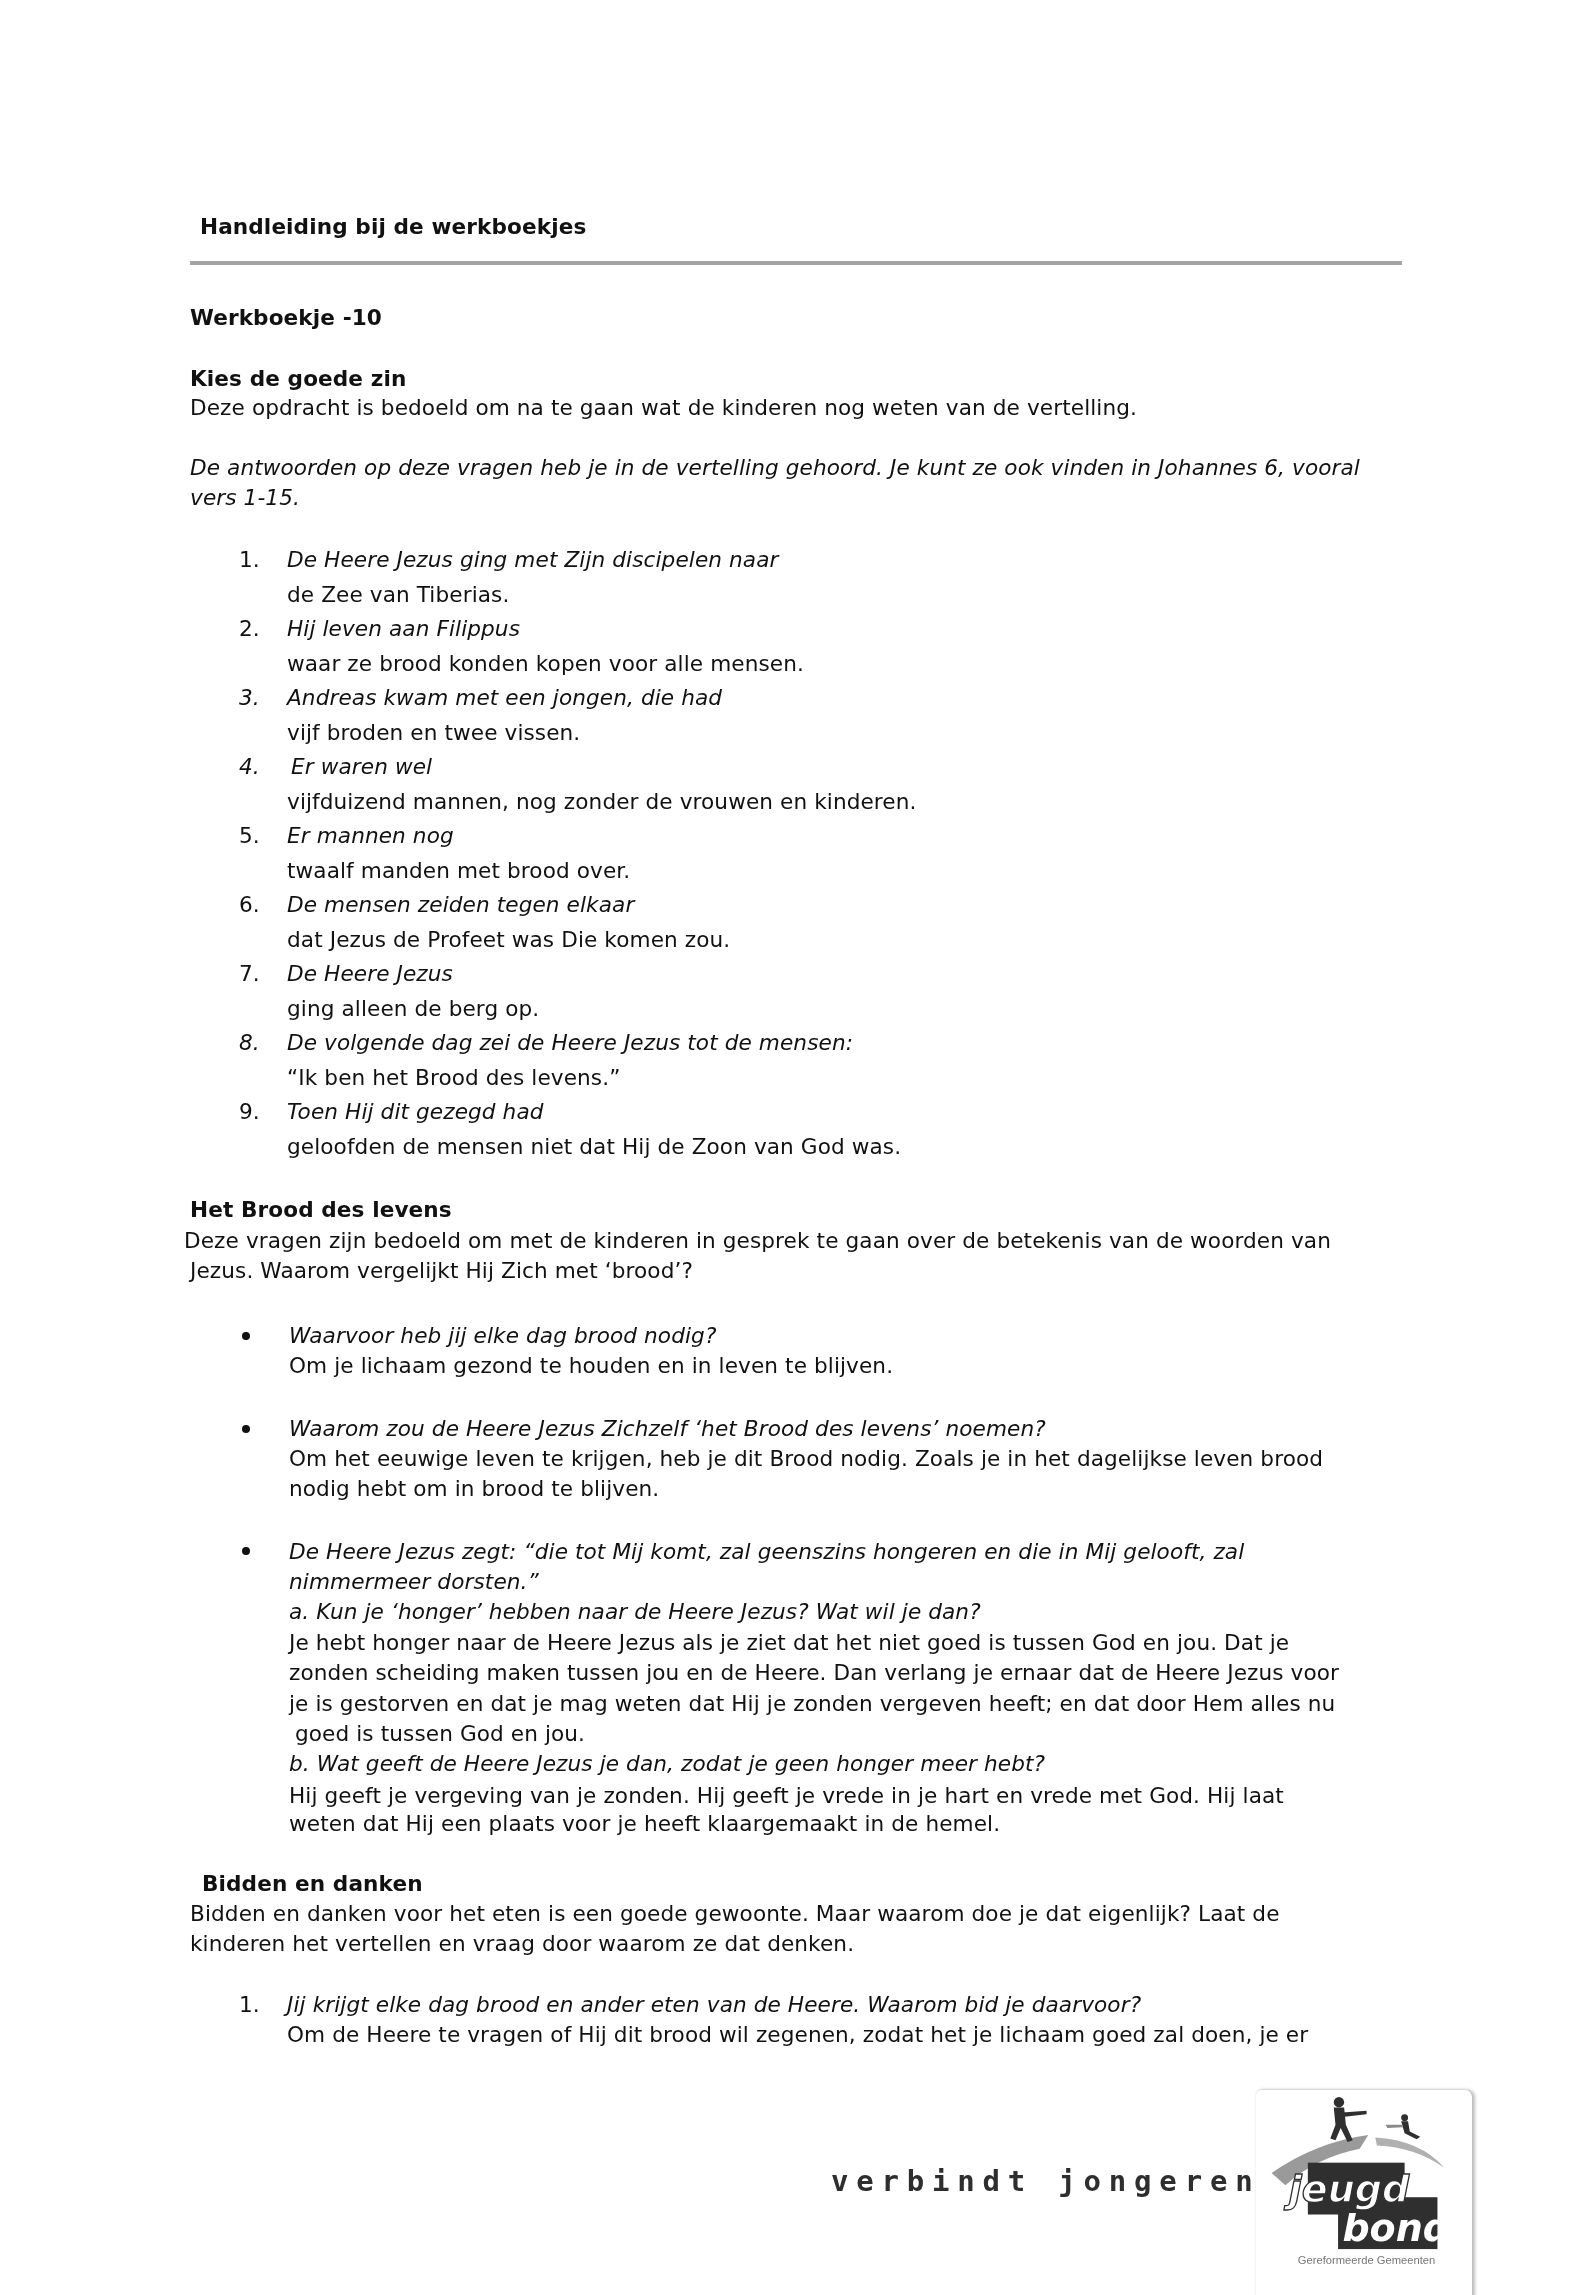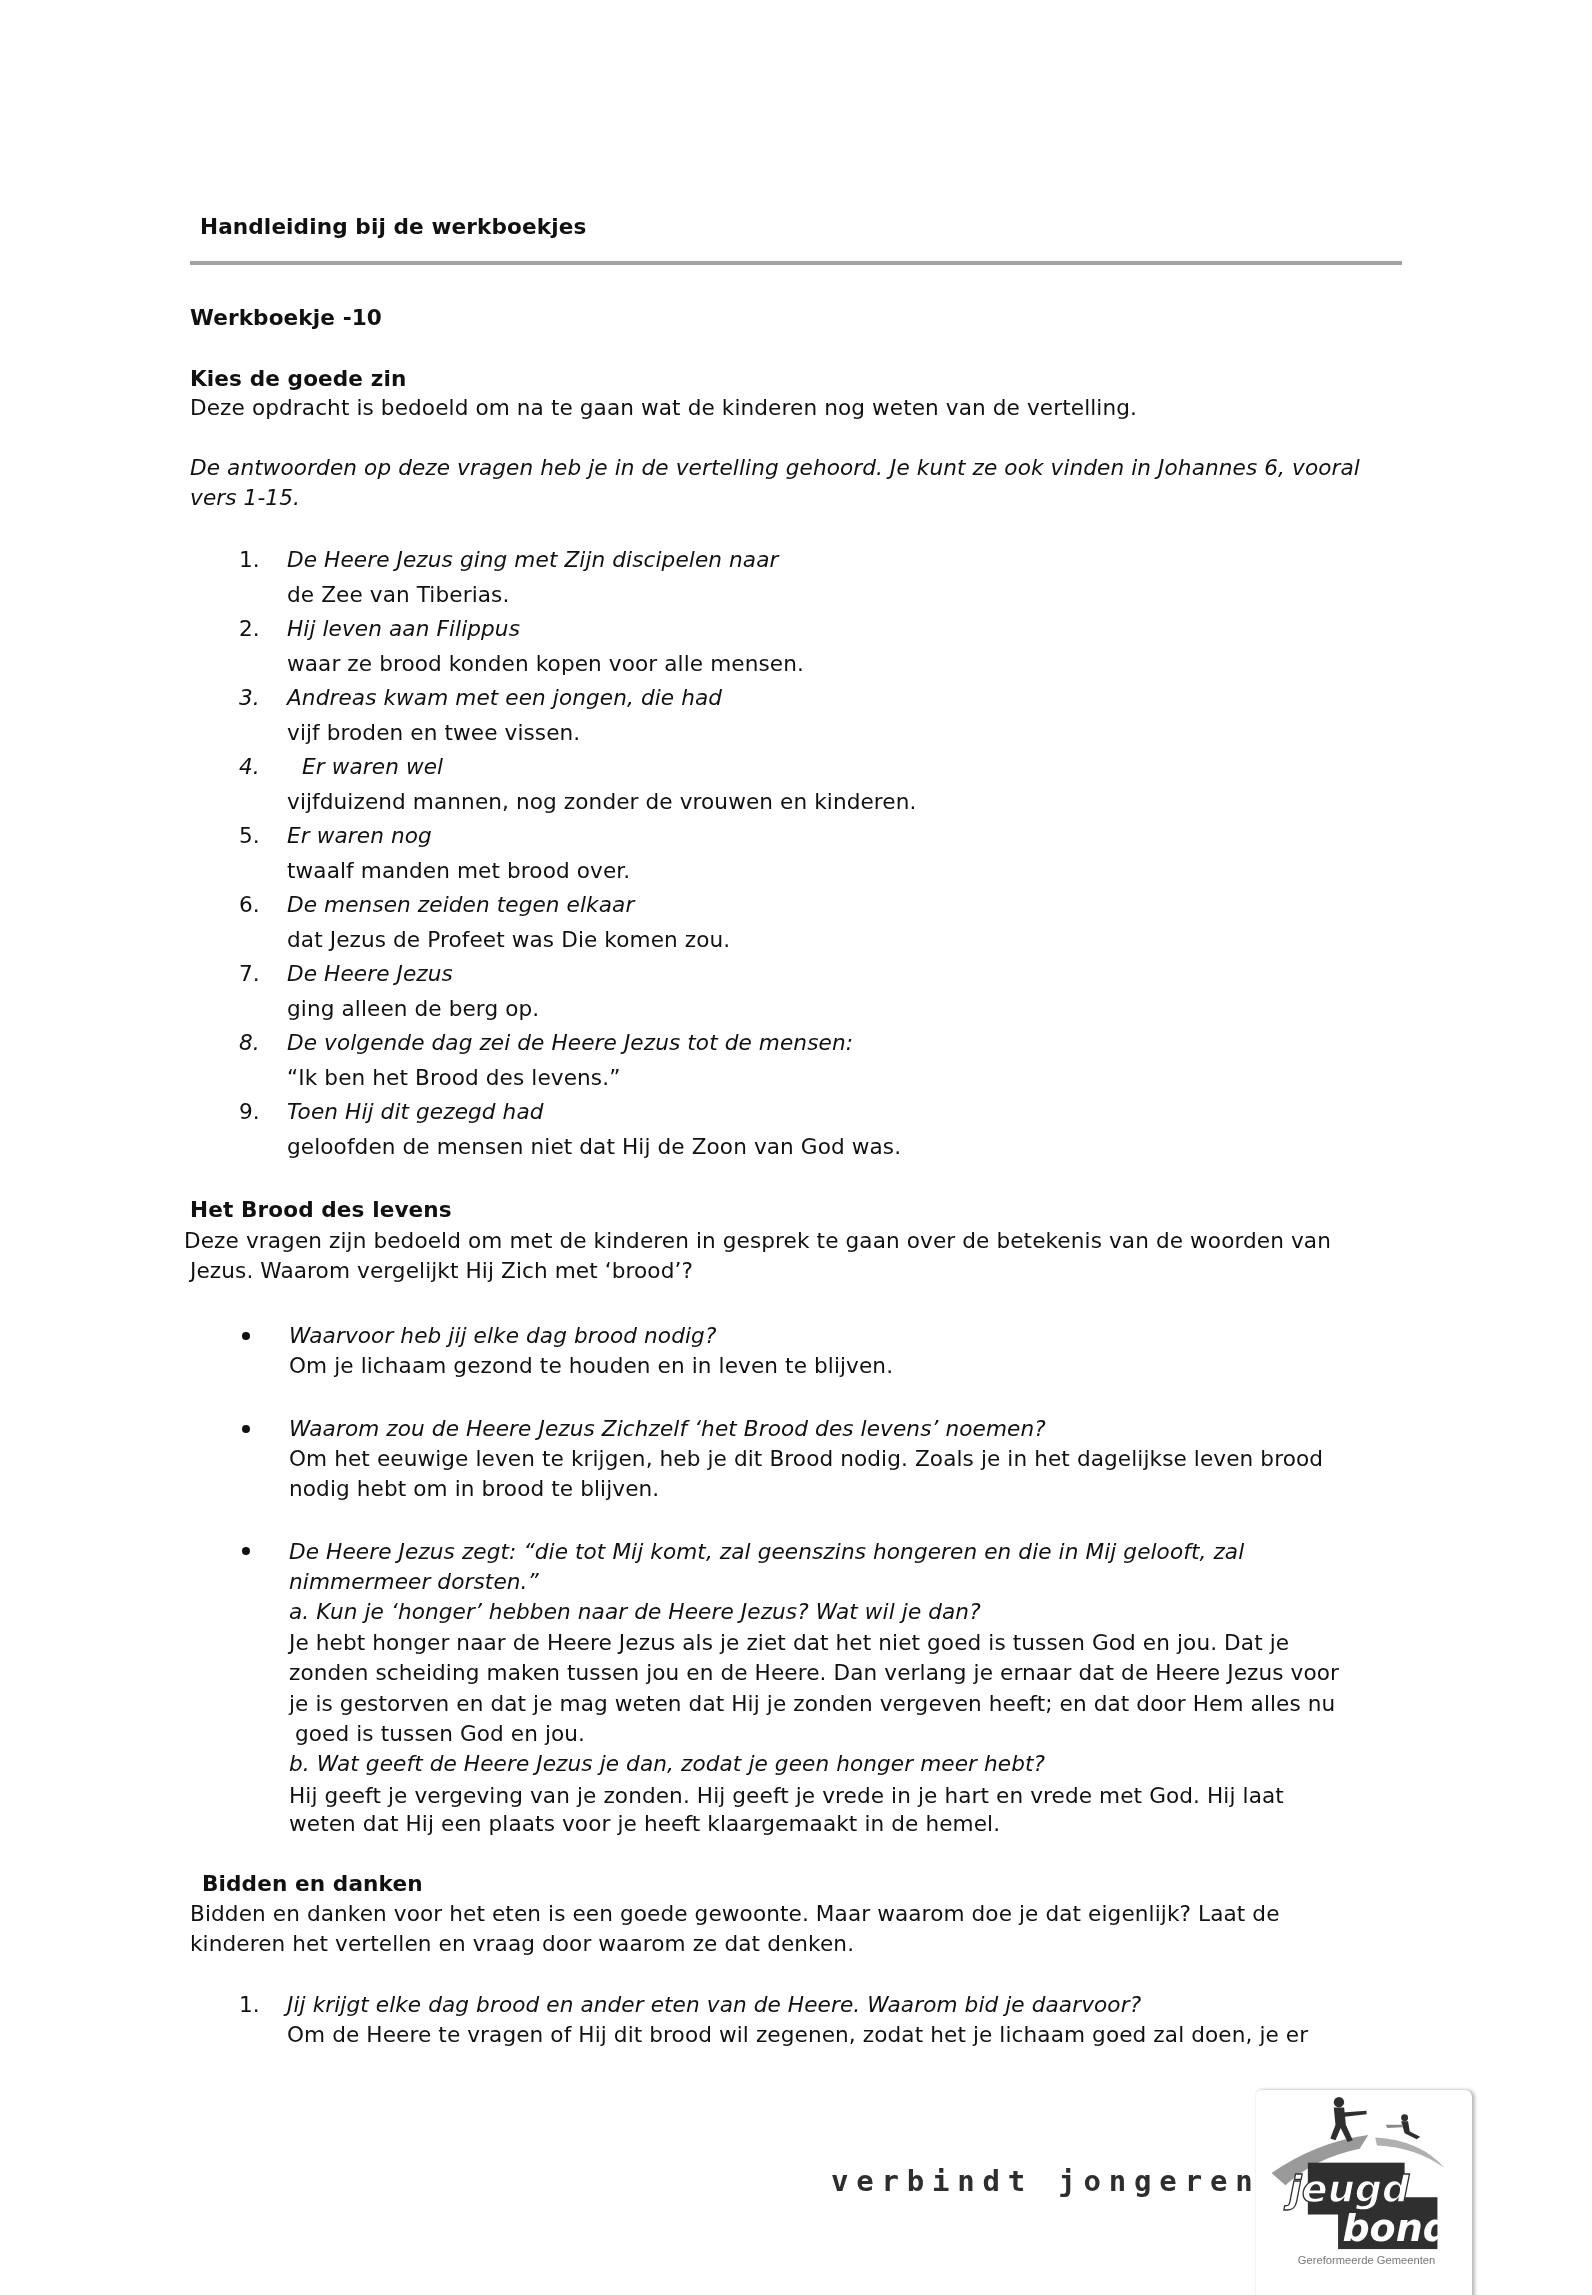--- a/index.html
+++ b/index.html
@@ -44,26 +44,26 @@
       <span class="ln i" style="left:287px; top:616px;">Hij leven aan Filippus</span>
       <span class="ln" style="left:287px; top:651px;">waar ze brood konden kopen voor alle mensen.</span>
     </div>
     <div>
       <span class="num i" style="left:239px; top:685px;">3.</span>
       <span class="ln i" style="left:287px; top:685px;">Andreas kwam met een jongen, die had</span>
       <span class="ln" style="left:287px; top:720px;">vijf broden en twee vissen.</span>
     </div>
     <div>
       <span class="num i" style="left:239px; top:754px;">4.</span>
-      <span class="ln i" style="left:302px; top:754px;">Er waren wel</span>
+      <span class="ln i" style="left:291px; top:754px;">Er waren wel</span>
       <span class="ln" style="left:287px; top:789px;">vijfduizend mannen, nog zonder de vrouwen en kinderen.</span>
     </div>
     <div>
       <span class="num" style="left:239px; top:823px;">5.</span>
-      <span class="ln i" style="left:287px; top:823px;">Er waren nog</span>
+      <span class="ln i" style="left:287px; top:823px;">Er mannen nog</span>
       <span class="ln" style="left:287px; top:858px;">twaalf manden met brood over.</span>
     </div>
     <div>
       <span class="num" style="left:239px; top:892px;">6.</span>
       <span class="ln i" style="left:287px; top:892px;">De mensen zeiden tegen elkaar</span>
       <span class="ln" style="left:287px; top:927px;">dat Jezus de Profeet was Die komen zou.</span>
     </div>
     <div>
       <span class="num" style="left:239px; top:961px;">7.</span>
       <span class="ln i" style="left:287px; top:961px;">De Heere Jezus</span>

